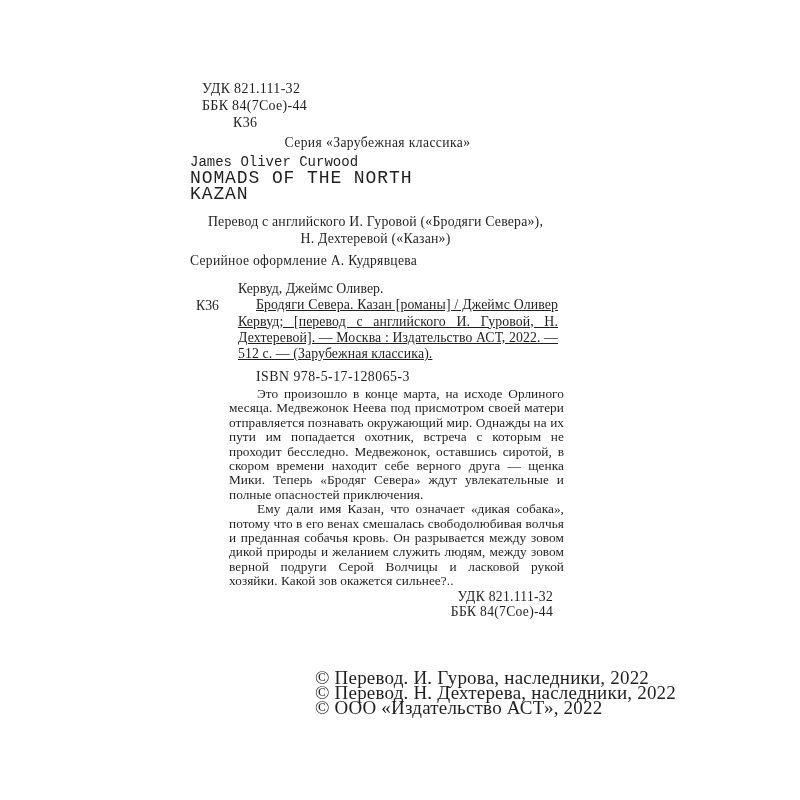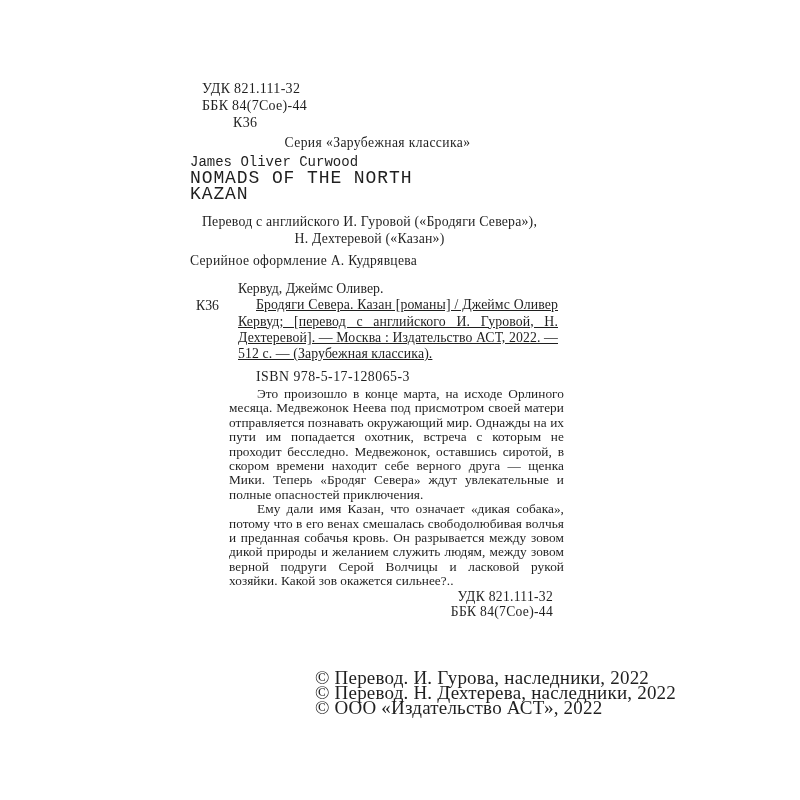--- a/index.html
+++ b/index.html
@@ -38,21 +38,21 @@
     left: 190px; top: 154px; width: 375px;
     text-align: left;
     font-size: 14px; line-height: 16px; font-family: Liberation Mono, monospace;
   }
   .orig-block .caps {
     font-size: 18px;
     letter-spacing: 0.9px;
   }
 
   .trans-block {
-    left: 182px; top: 213px; width: 375px;
+    left: 188px; top: 213px; width: 375px;
     text-align: center;
     font-size: 13.8px; line-height: 17px;
     letter-spacing: 0.2px;
   }
 
   .design-line {
     left: 190px; top: 253px; width: 375px;
     font-size: 13.6px;
     letter-spacing: 0.3px;
   }

